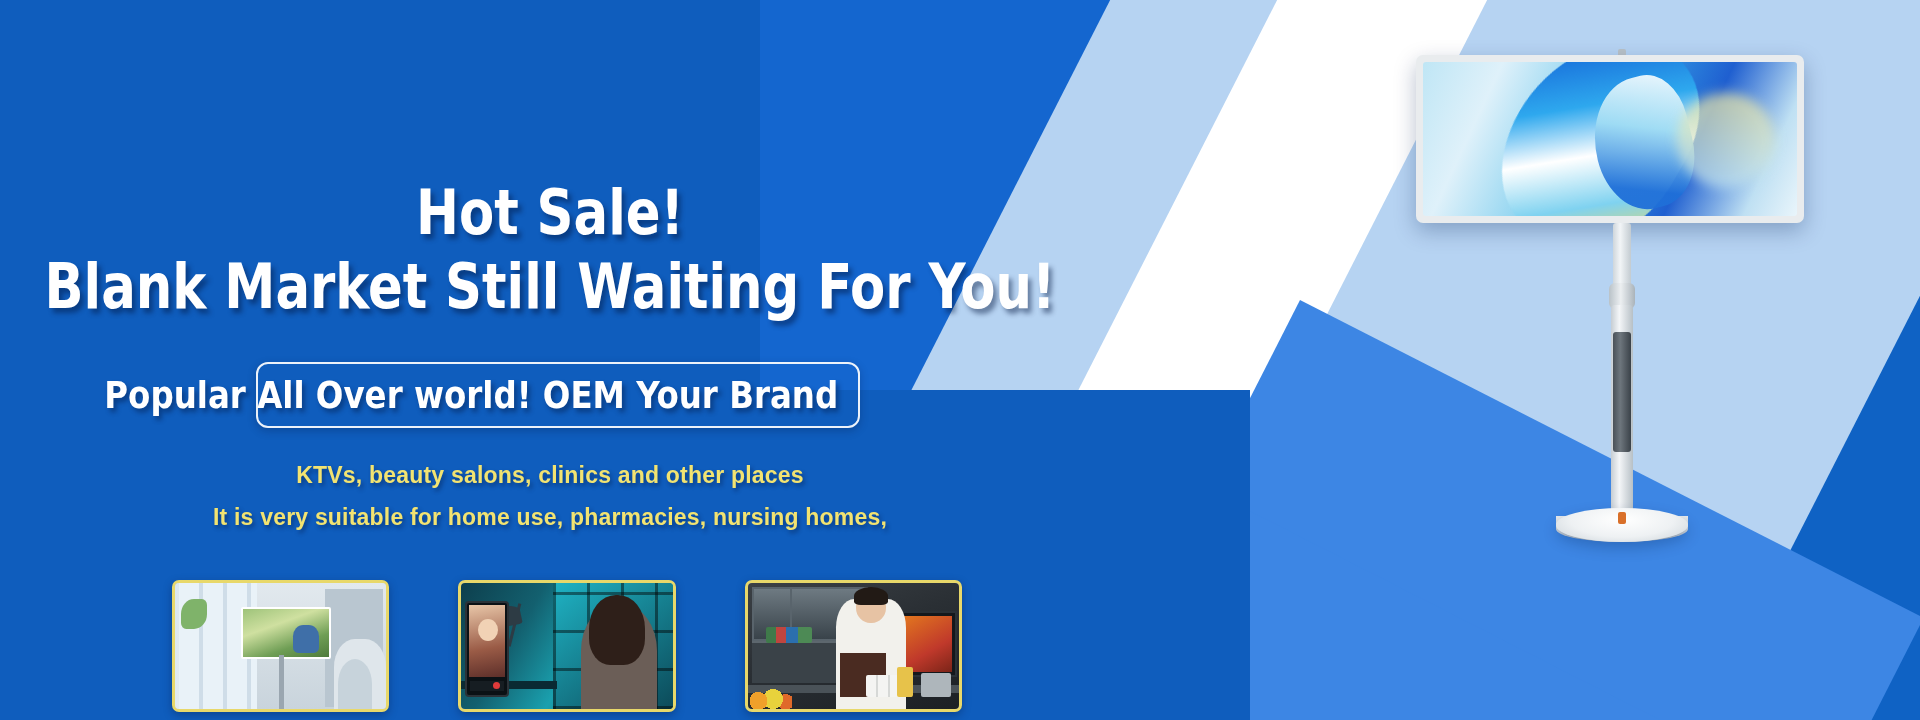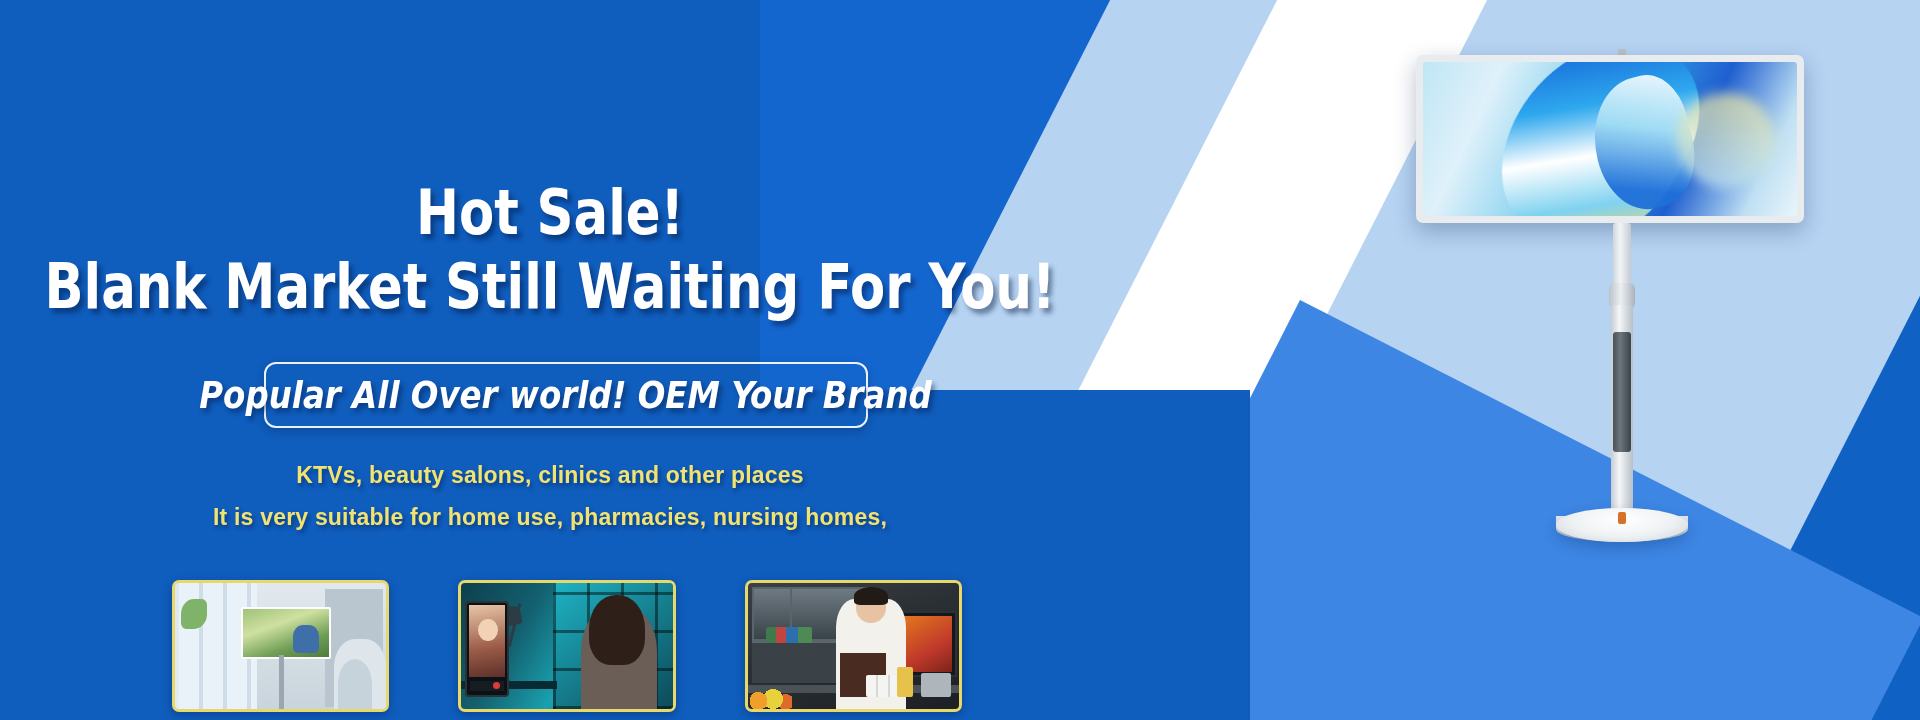--- a/index.html
+++ b/index.html
@@ -20,24 +20,24 @@
   
   .content{position:absolute;left:0;top:0;width:1110px;height:720px;z-index:20;margin-top:44px;}
 
   .headline{position:absolute;left:0;top:132px;width:1100px;text-align:center;
             font-family:"Liberation Sans Narrow","DejaVu Sans Condensed","Liberation Sans",sans-serif;
             font-weight:bold;color:#ffffff;font-size:62px;line-height:74px;letter-spacing:0px;
             text-shadow:4px 5px 5px rgba(0,20,60,.45);transform:scaleX(.92);transform-origin:center;}
   .headline .l1{display:block;font-size:62px;}
   .headline .l2{display:block;font-size:62px;white-space:nowrap;}
 
-  .tagbox{position:absolute;left:264px;top:318px;width:600px;height:62px;
+  .tagbox{position:absolute;left:256px;top:318px;width:600px;height:62px;
           border:2px solid rgba(255,255,255,.92);border-radius:12px;
-          display:flex;align-items:center;justify-content:center;
-          box-shadow:0 3px 8px rgba(0,20,60,.25);font-style:italic;}
+          display:flex;align-items:center;justify-content:flex-end;
+          box-shadow:0 3px 8px rgba(0,20,60,.25);}
   .tagbox span{font-family:"Liberation Sans Narrow","DejaVu Sans Condensed","Liberation Sans",sans-serif;
           font-weight:bold;color:#ffffff;font-size:38px;white-space:nowrap;
           text-shadow:3px 4px 5px rgba(0,20,60,.45);transform:scaleX(.95);}
 
   .sub{position:absolute;left:0;top:410px;width:1100px;text-align:center;color:#f2e371;
        font-weight:bold;font-size:23px;line-height:42px;letter-spacing:.2px;
        text-shadow:2px 3px 4px rgba(0,20,60,.45);}
   .sub span{display:block;}
 
   

